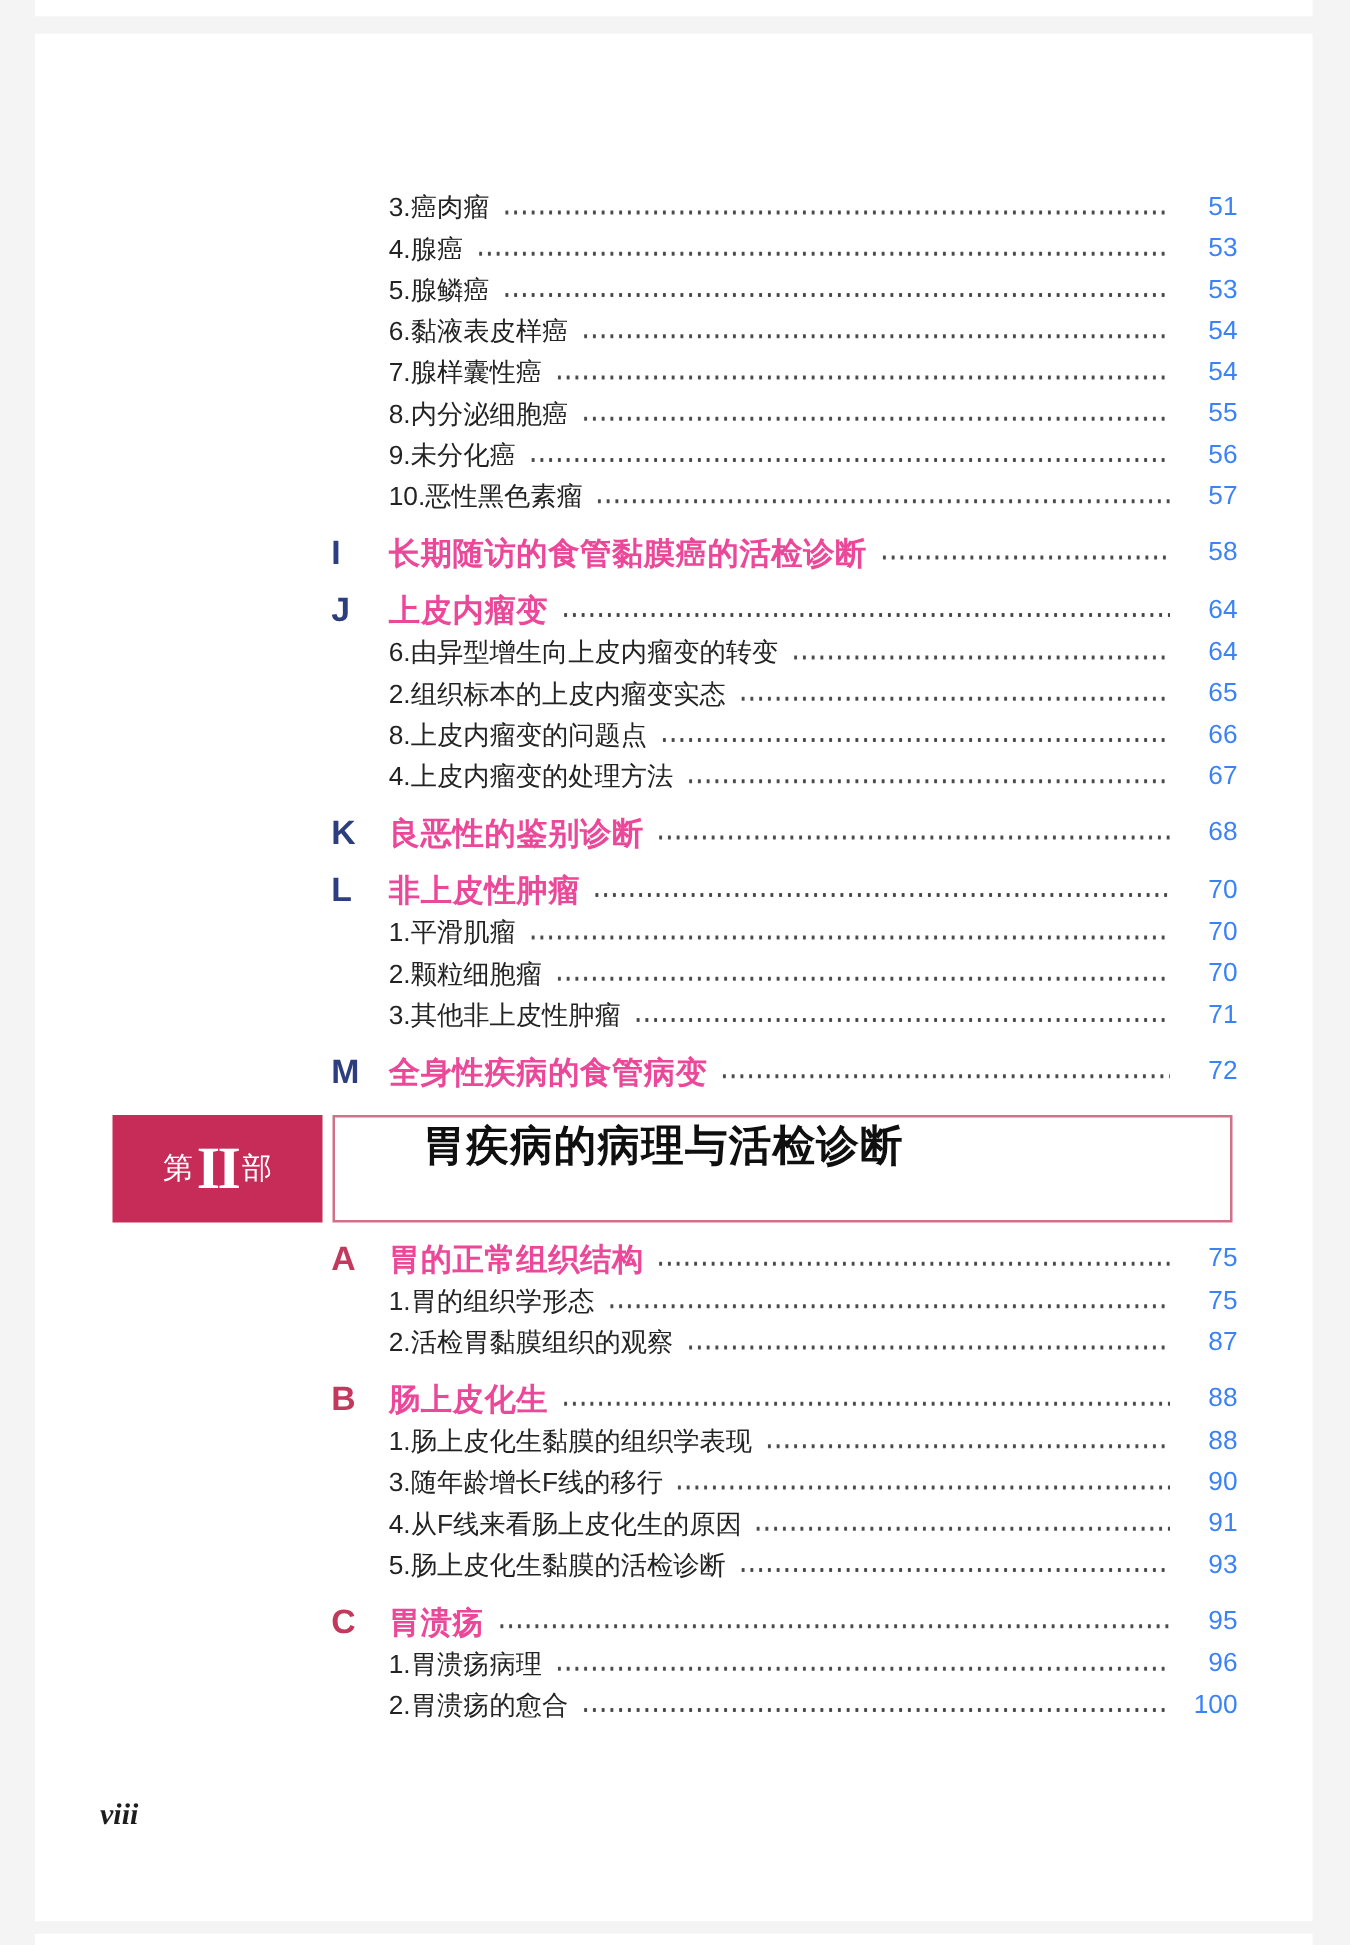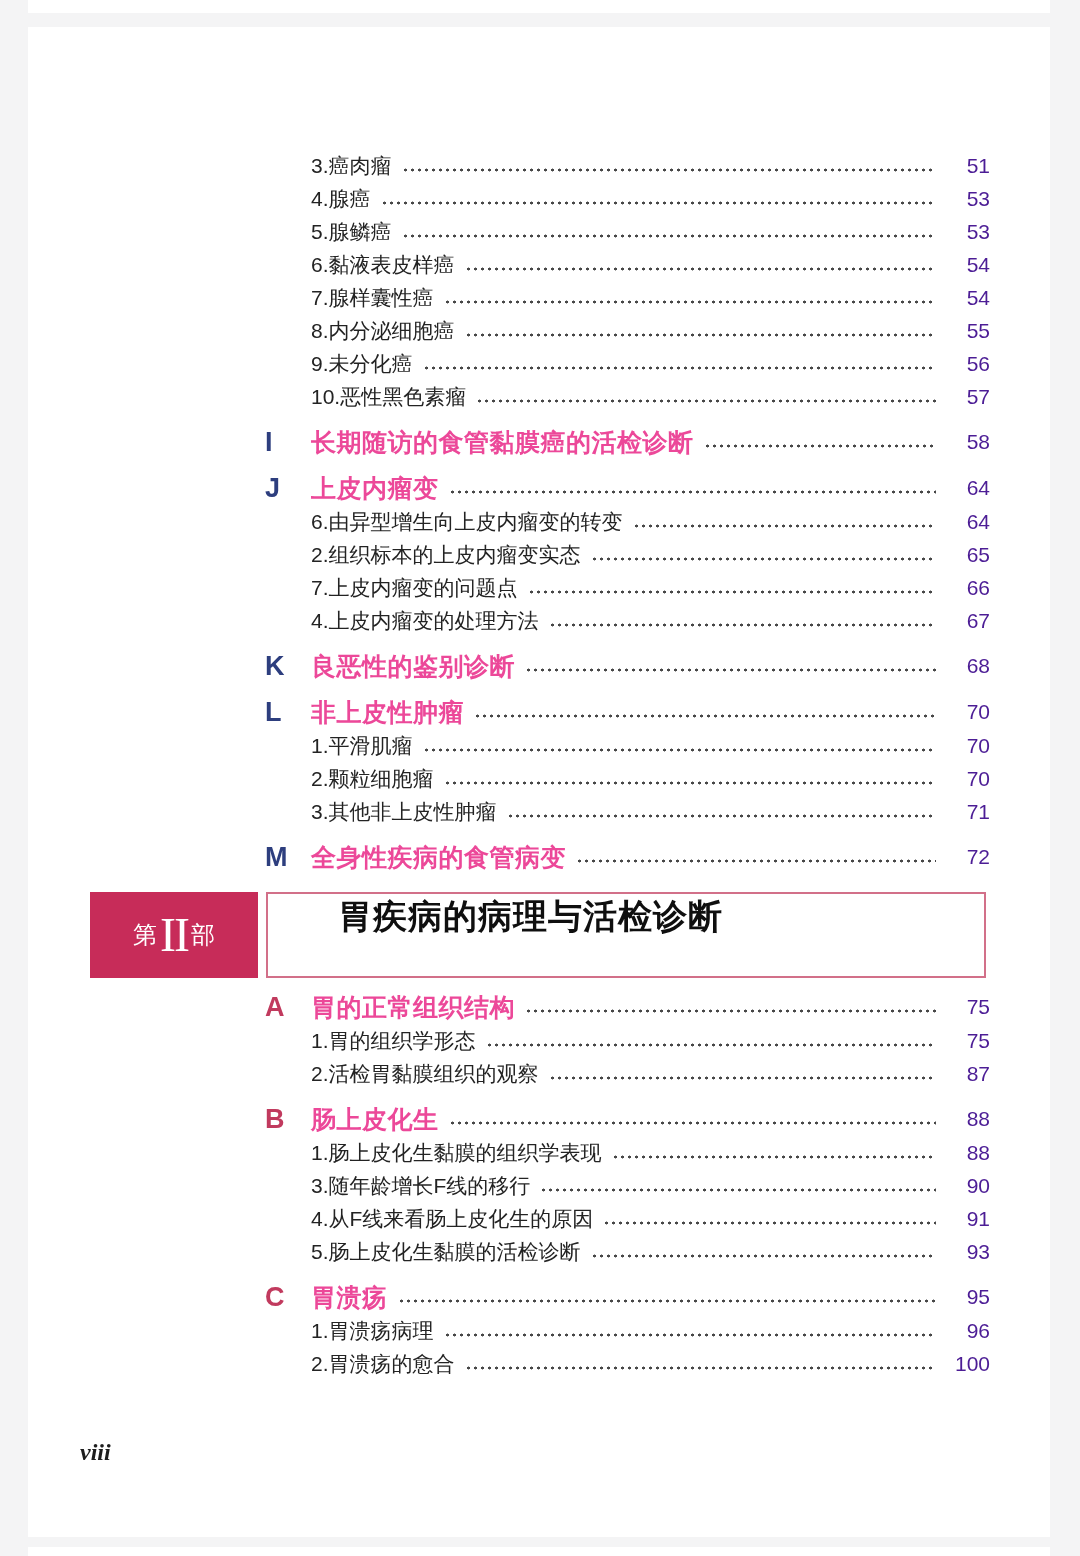--- a/index.html
+++ b/index.html
@@ -24,30 +24,30 @@
   .row.section{height:34px;margin-top:12px;}
   .row.section .title{font-size:25px;font-weight:bold;color:#ec4899;letter-spacing:0.5px;}
   .letter{width:46px;flex:0 0 46px;font-size:27px;font-weight:bold;line-height:1;}
   .letter.blue{color:#2d3e7e;}
   .letter.red{color:#c13a5e;}
   .leader{
     flex:1;height:8px;margin:0 8px 0 10px;align-self:center;
     background:radial-gradient(circle,#474747 1.4px,transparent 1.6px) repeat-x 0 50%/7px 8px;
     transform:translateY(4px);
   }
-  .pg{flex:0 0 46px;min-width:46px;text-align:right;font-size:21px;color:#4c1d95;font-weight:normal;}
+  .pg{flex:0 0 46px;min-width:46px;text-align:right;font-size:21px;color:#3b82f6;font-weight:normal;}
 
   .banner{display:flex;align-items:stretch;height:86px;margin:18px 64px 10px 62px;}
   .part-box{
     flex:0 0 168px;display:flex;align-items:center;justify-content:center;
     color:#ffffff;
   }
   .part-box .pfx,.part-box .sfx{font-size:24px;line-height:1;}
   .part-box .num{
-    font-family:"Liberation Serif","DejaVu Serif",serif;font-weight:normal;
+    font-family:"Liberation Serif","DejaVu Serif",serif;font-weight:bold;
     font-size:48px;line-height:1;margin:0 3px;letter-spacing:-2px;
   }
   .part-title-box{
     flex:1;margin-left:8px;display:flex;align-items:flex-start;
     border:2px solid #d27089;background:#ffffff;
     padding-left:70px;font-size:34px;font-weight:bold;color:#0f0f0f;letter-spacing:1px;
   }
 
   .footer{position:absolute;left:52px;top:1412px;display:flex;align-items:baseline;}
   .footer .roman{
@@ -123,21 +123,21 @@
           <span class="t">6.由异型增生向上皮内瘤变的转变</span>
           <span class="leader"></span>
           <span class="pg">64</span>
         </div>
         <div class="row sub">
           <span class="t">2.组织标本的上皮内瘤变实态</span>
           <span class="leader"></span>
           <span class="pg">65</span>
         </div>
         <div class="row sub">
-          <span class="t">7.上皮内瘤变的问题点</span>
+          <span class="t">8.上皮内瘤变的问题点</span>
           <span class="leader"></span>
           <span class="pg">66</span>
         </div>
         <div class="row sub">
           <span class="t">4.上皮内瘤变的处理方法</span>
           <span class="leader"></span>
           <span class="pg">67</span>
         </div>
         <div class="row section">
           <span class="letter blue">K</span>

